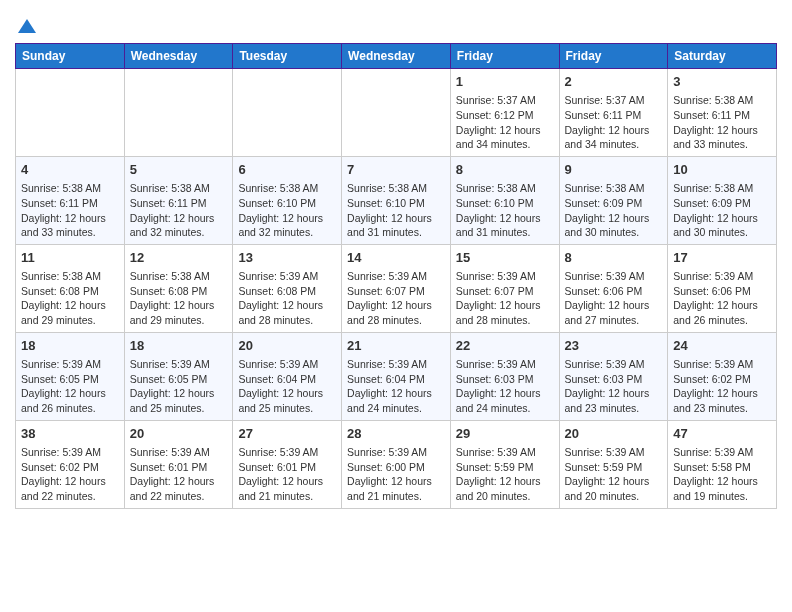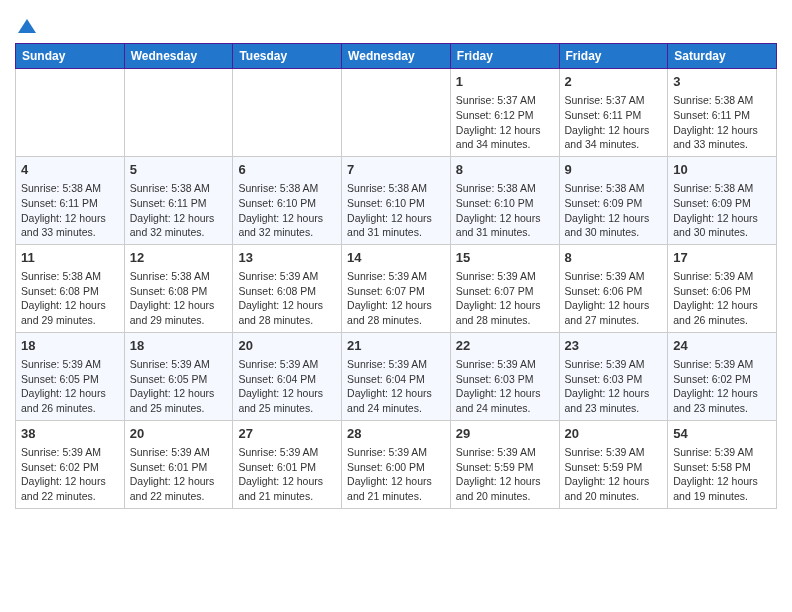--- a/index.html
+++ b/index.html
@@ -272,21 +272,21 @@
 and 20 minutes.</div>
           </td>
           <td>
             <div class="day-num">20</div>
             <div class="day-info" style="white-space: pre-line;">Sunrise: 5:39 AM
 Sunset: 5:59 PM
 Daylight: 12 hours
 and 20 minutes.</div>
           </td>
           <td>
-            <div class="day-num">54</div>
+            <div class="day-num">47</div>
             <div class="day-info" style="white-space: pre-line;">Sunrise: 5:39 AM
 Sunset: 5:58 PM
 Daylight: 12 hours
 and 19 minutes.</div>
           </td>
         </tr>
       </tbody>
   </table>
 </div>
 

